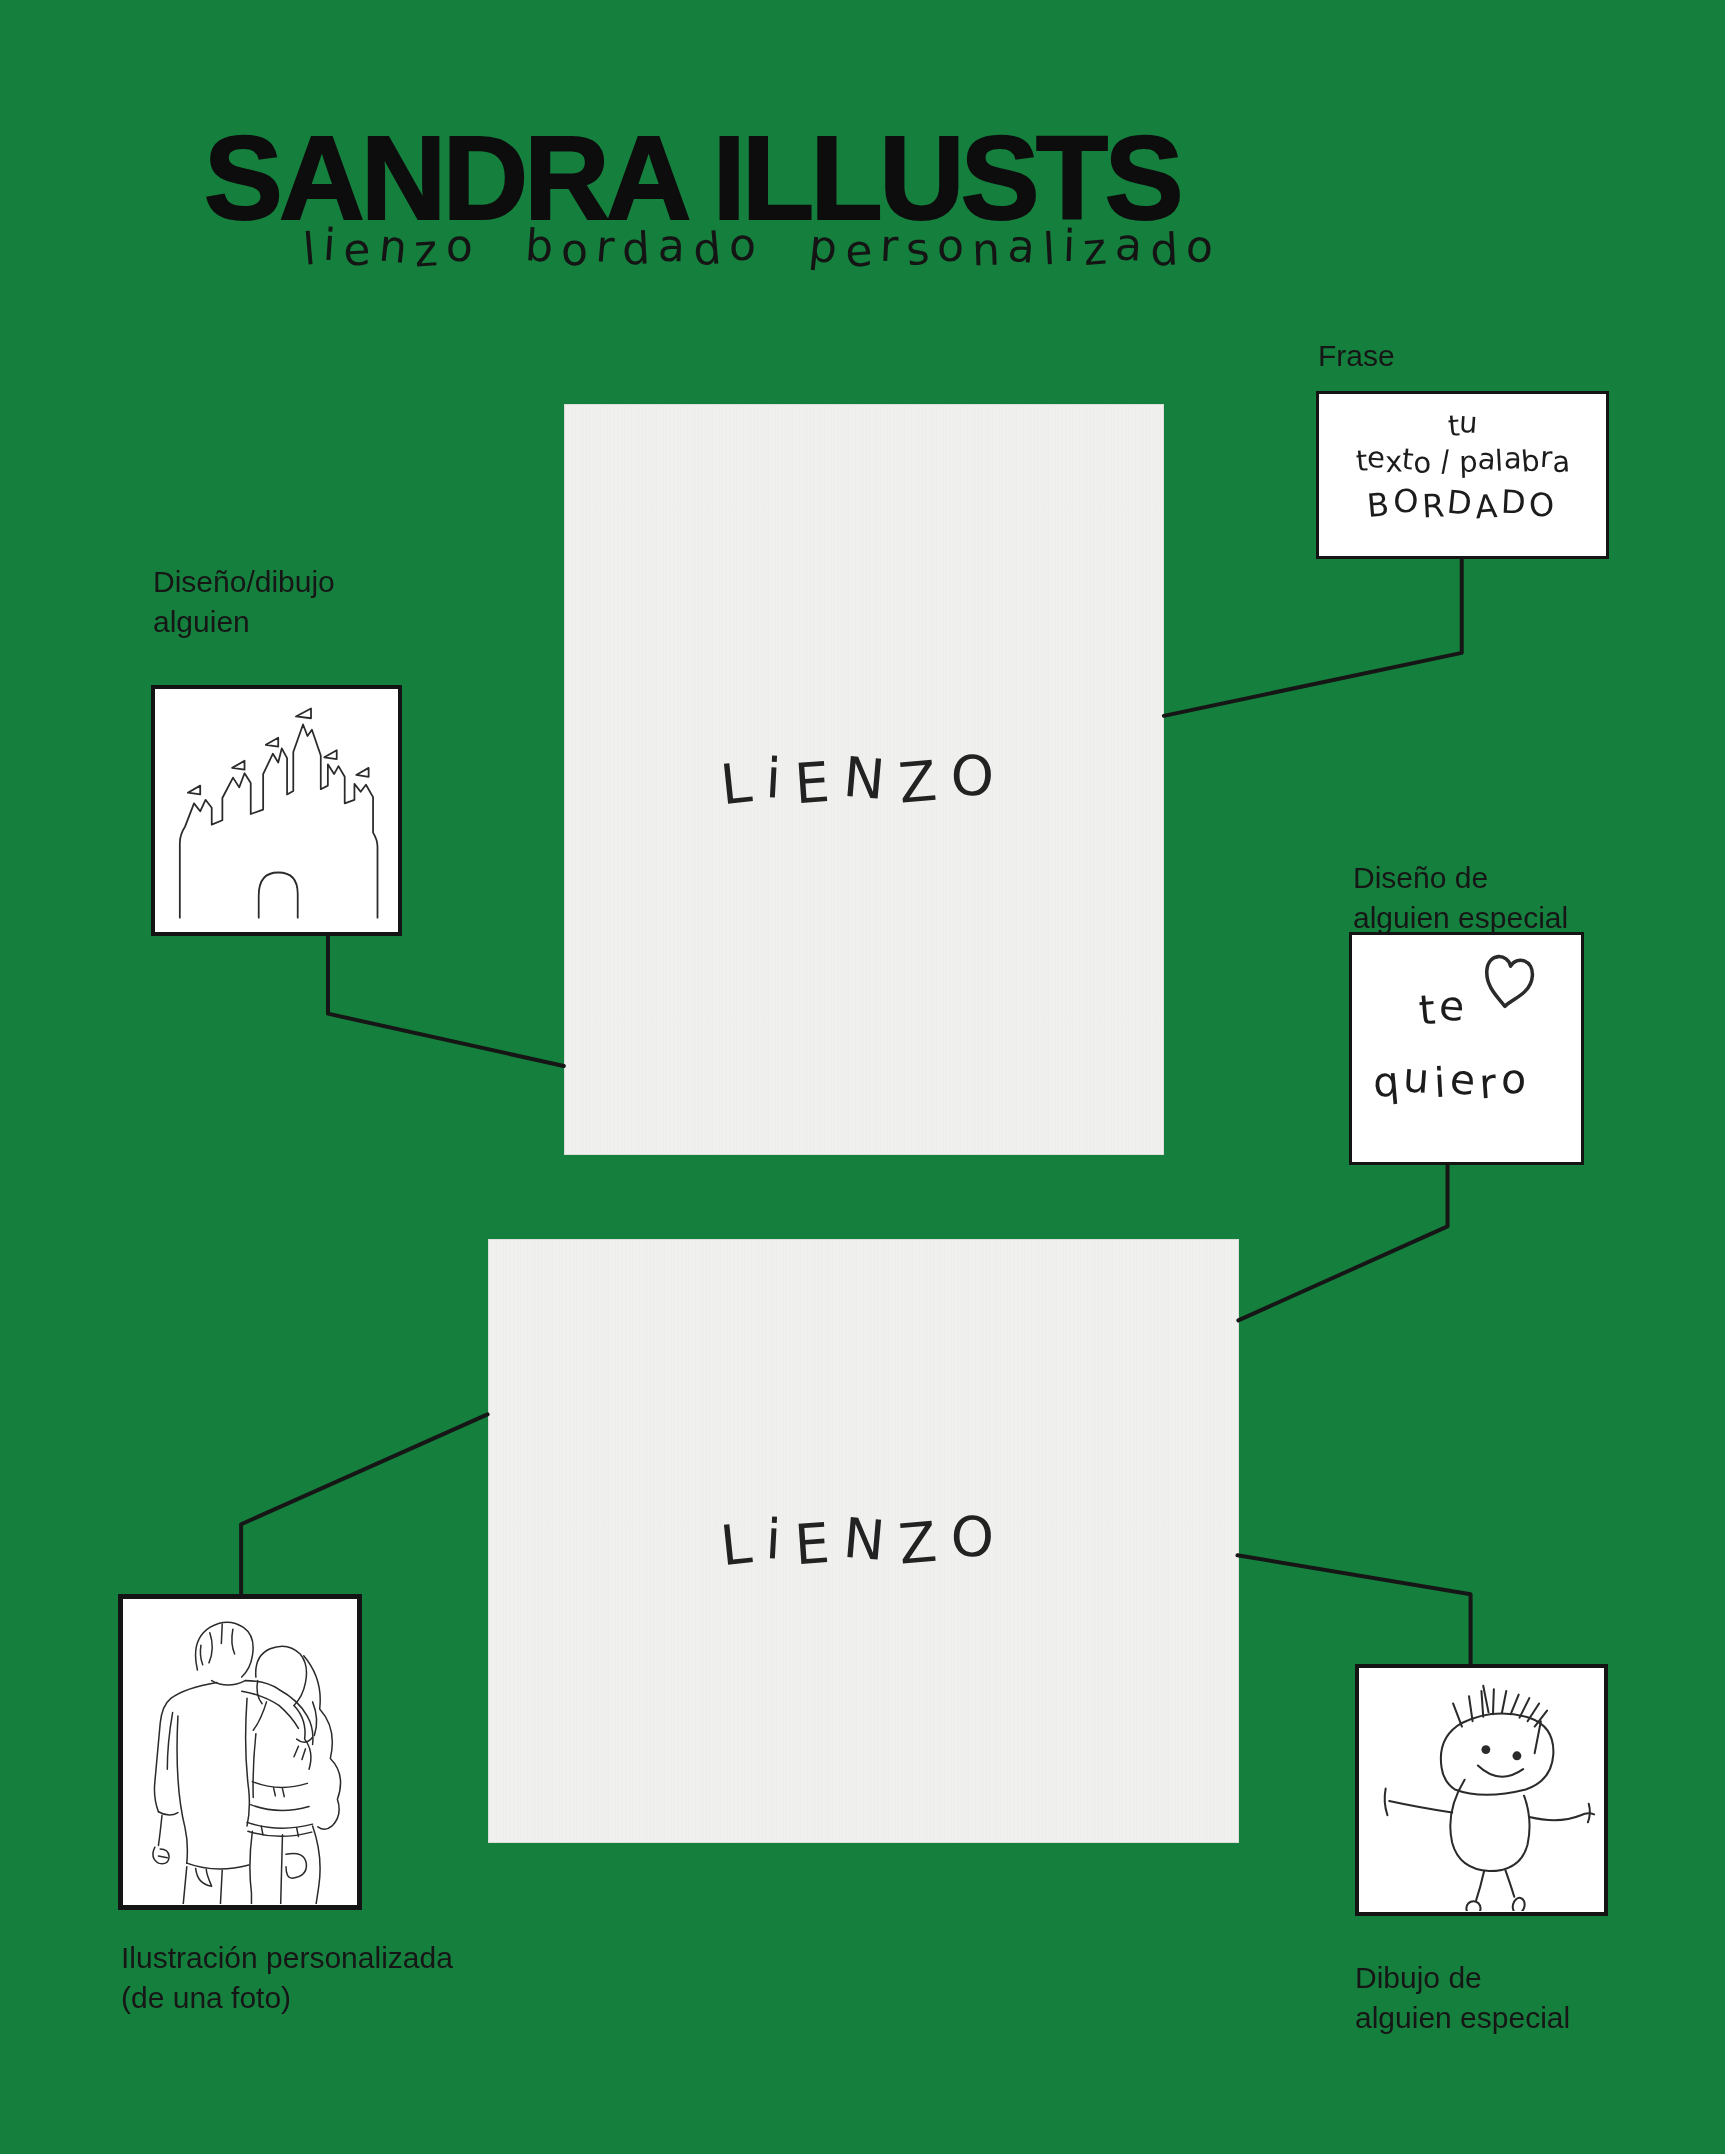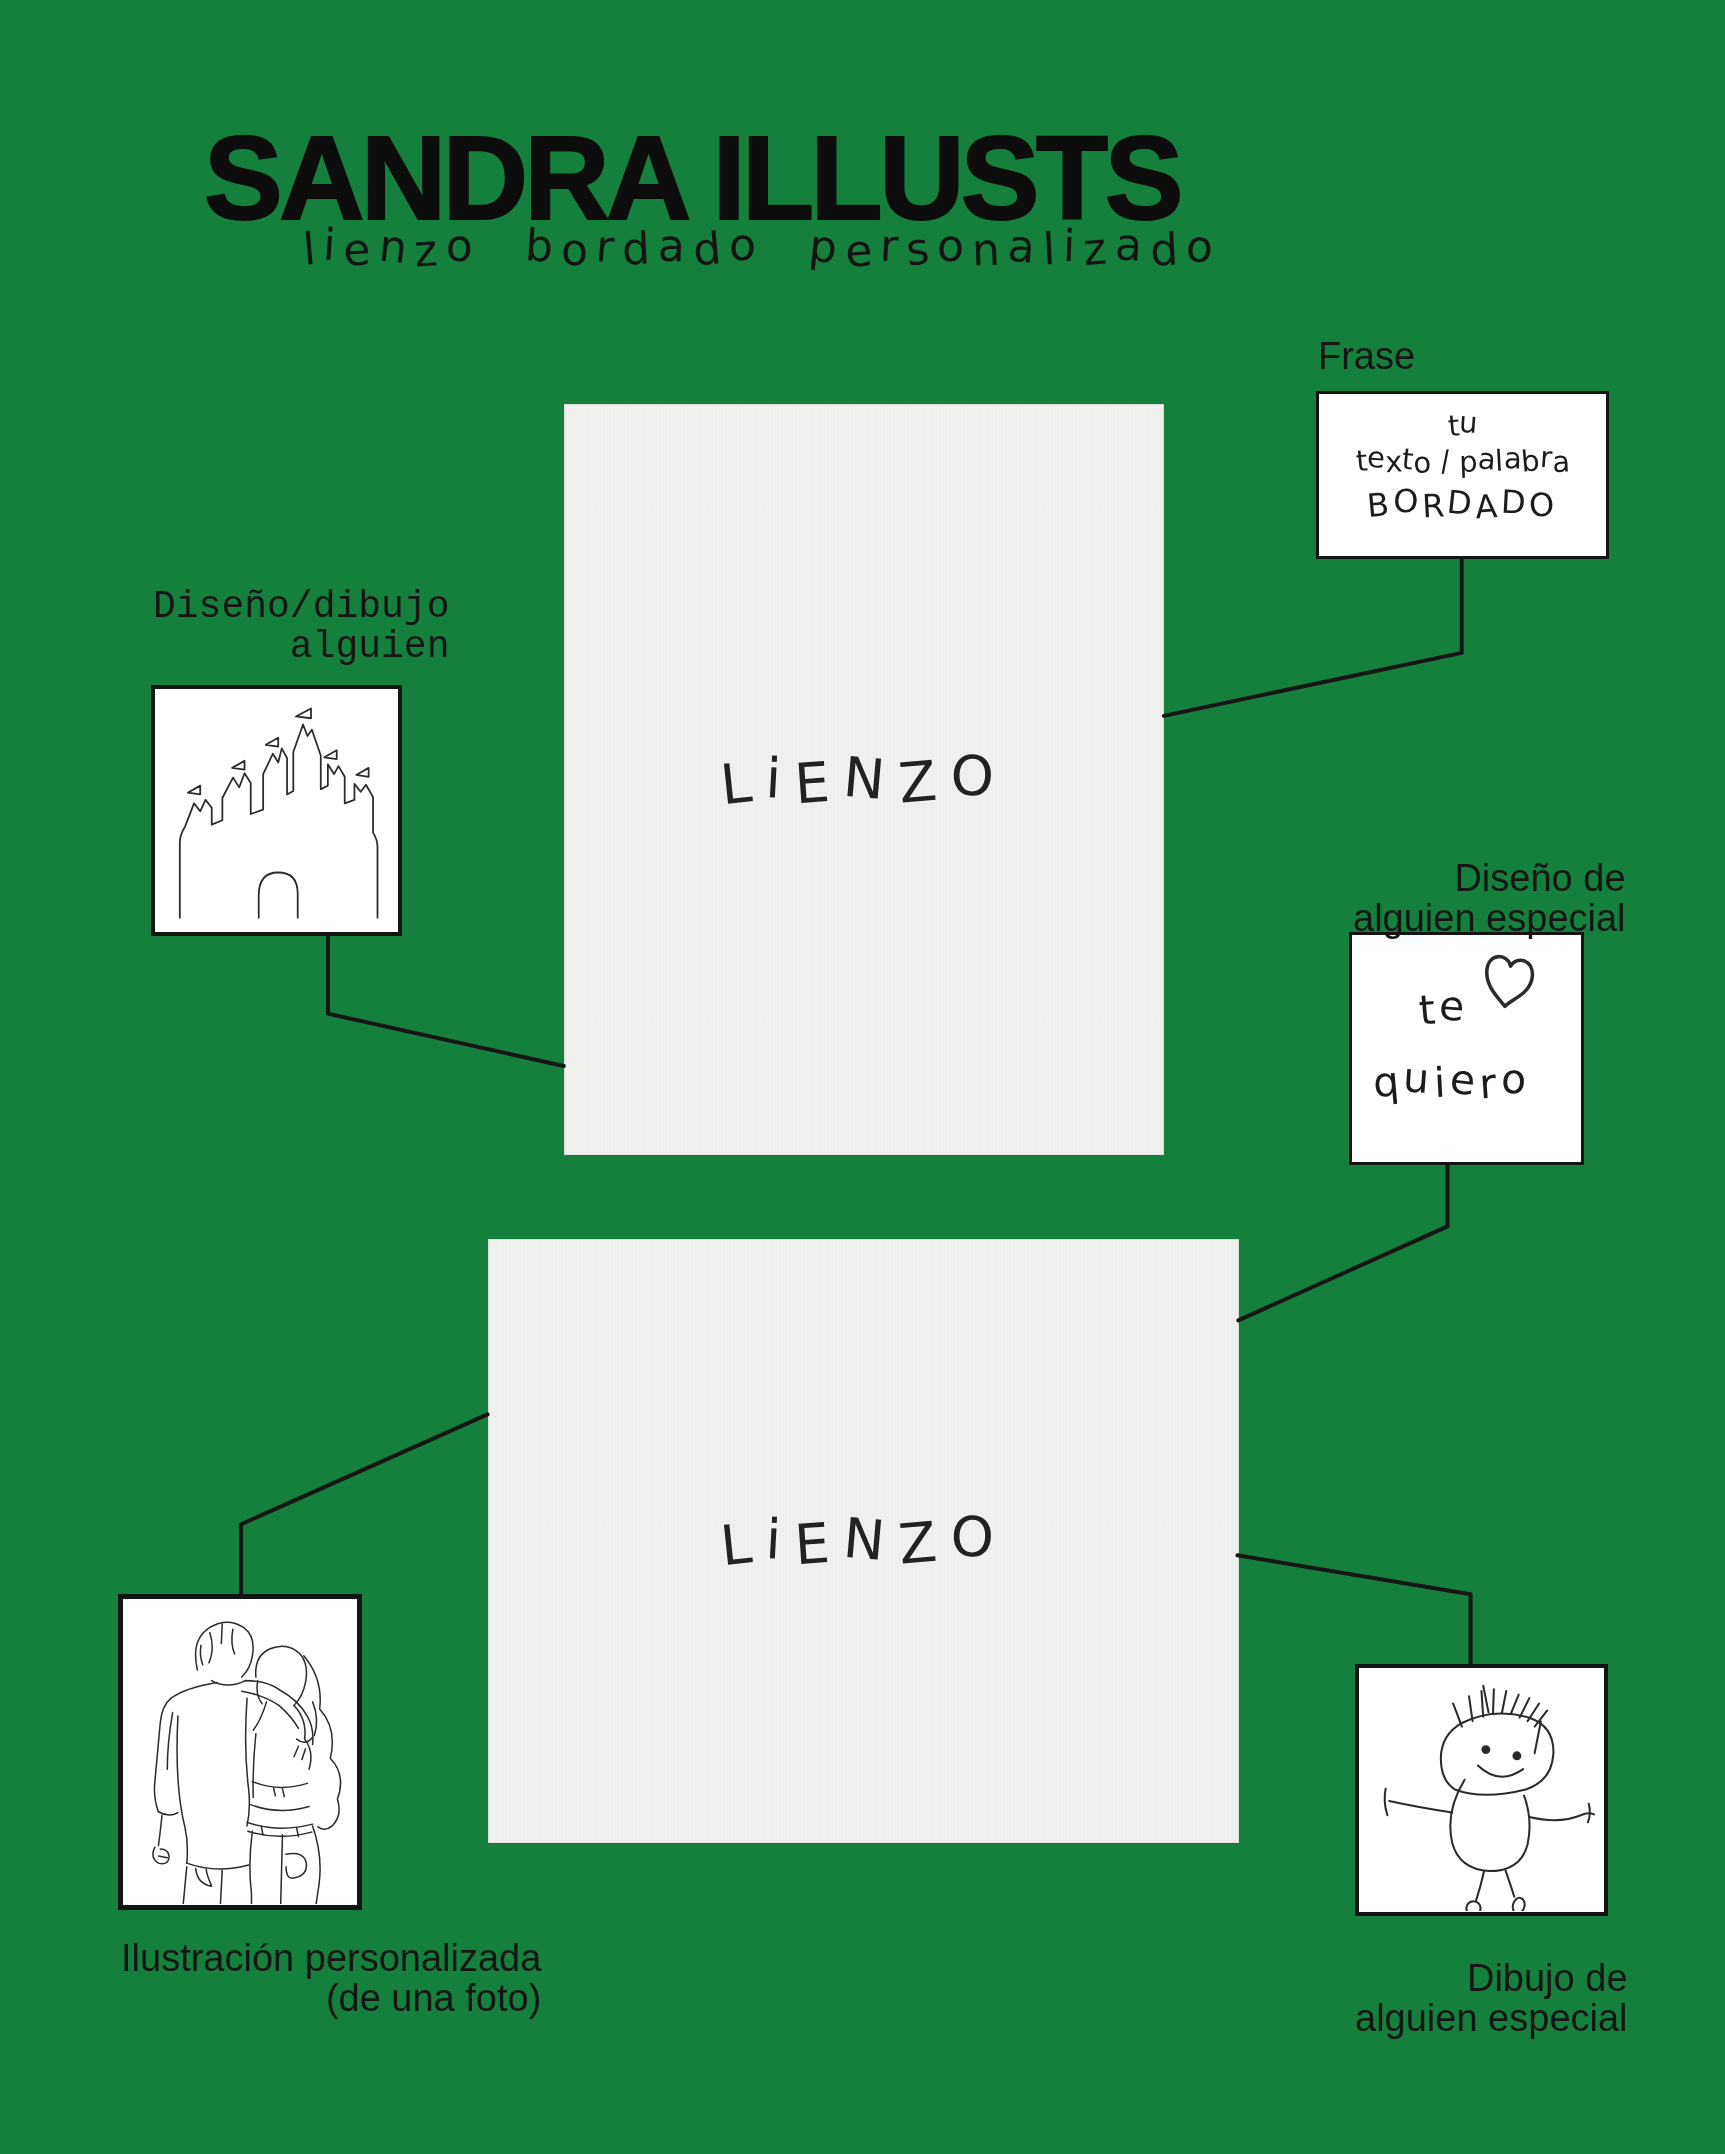--- a/index.html
+++ b/index.html
@@ -41,27 +41,26 @@
   .canvas-bottom{left:488px;top:1239px;width:751px;height:604px;}
   .lienzo{
     position:absolute;left:50%;top:50%;
     transform:translate(-50%,-50%) rotate(-1deg);
     font-family:"DejaVu Sans", sans-serif;
     font-size:55px;color:#222;letter-spacing:14px;white-space:nowrap;
   }
   
   .lbl{
     position:absolute;z-index:3;
-    font-size:38px;line-height:40px;color:#161616;
+    font-size:30px;line-height:40px;color:#161616;
     font-family:"Liberation Sans", sans-serif;
-    text-align:right;
   }
   .lbl-line{display:block;}
   .lbl-frase{left:1318px;top:336px;}
-  .lbl-internet{left:153px;top:587px;font-family:Liberation Mono, monospace;}
+  .lbl-internet{left:153px;top:562px;}
   .lbl-especial{left:1353px;top:858px;}
   .lbl-ilustracion{left:121px;top:1938px;}
   .lbl-dibujo{left:1355px;top:1942px;margin-top:16px;}
   
   .box{
     position:absolute;z-index:2;background:#ffffff;
     border:3.5px solid #141414;box-sizing:border-box;
   }
   .box-frase{left:1316px;top:391px;width:293px;height:168px;}
   .box-castle{left:151px;top:685px;width:251px;height:251px;border-width:4.4px;}

